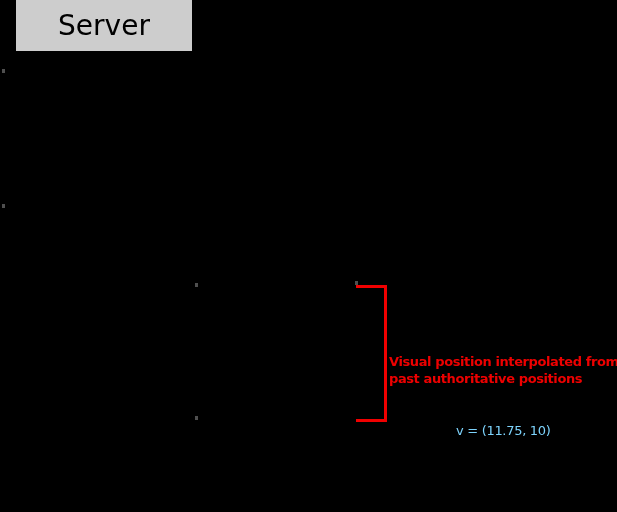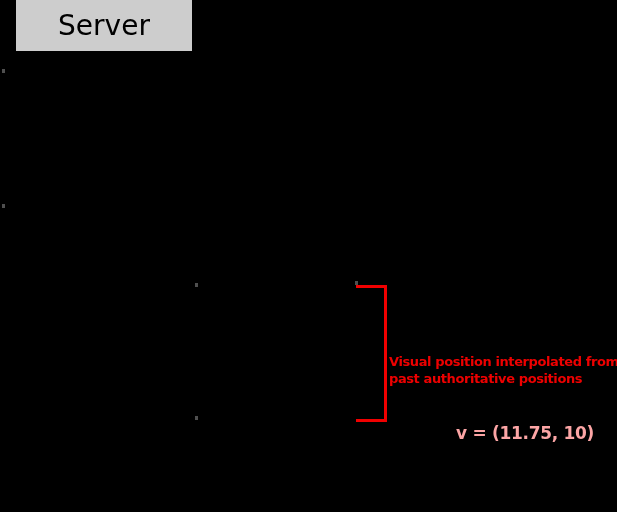--- a/index.html
+++ b/index.html
@@ -59,23 +59,23 @@
     line-height: 17px;
     letter-spacing: -0.4px;
     white-space: nowrap;
   }
   .annotation .line { display: block; }
 
   .velocity-label {
     position: absolute;
     left: 456px;
     top: 423px;
-    color: #fca5a5;
-    font-size: 17px;
-    font-weight: bold;
+    color: #7dd3fc;
+    font-size: 13px;
+    font-weight: normal;
     letter-spacing: -0.3px;
     white-space: nowrap;
   }
 </style>
 </head>
 <body>
 
 <div class="canvas">
 
   <div class="header-box server">

